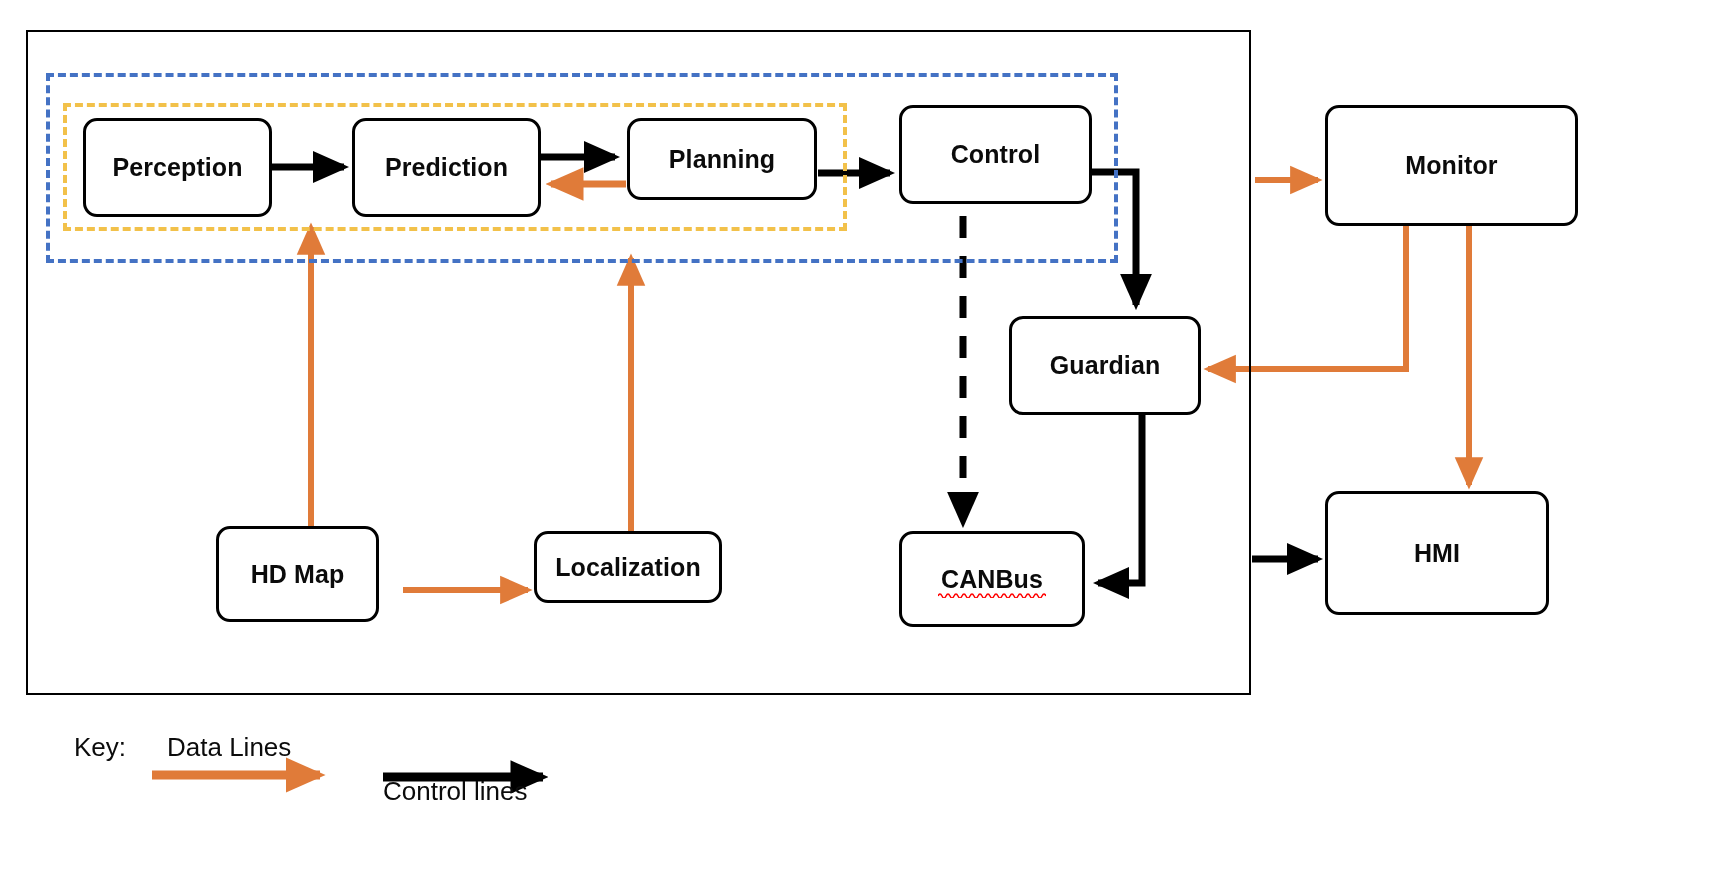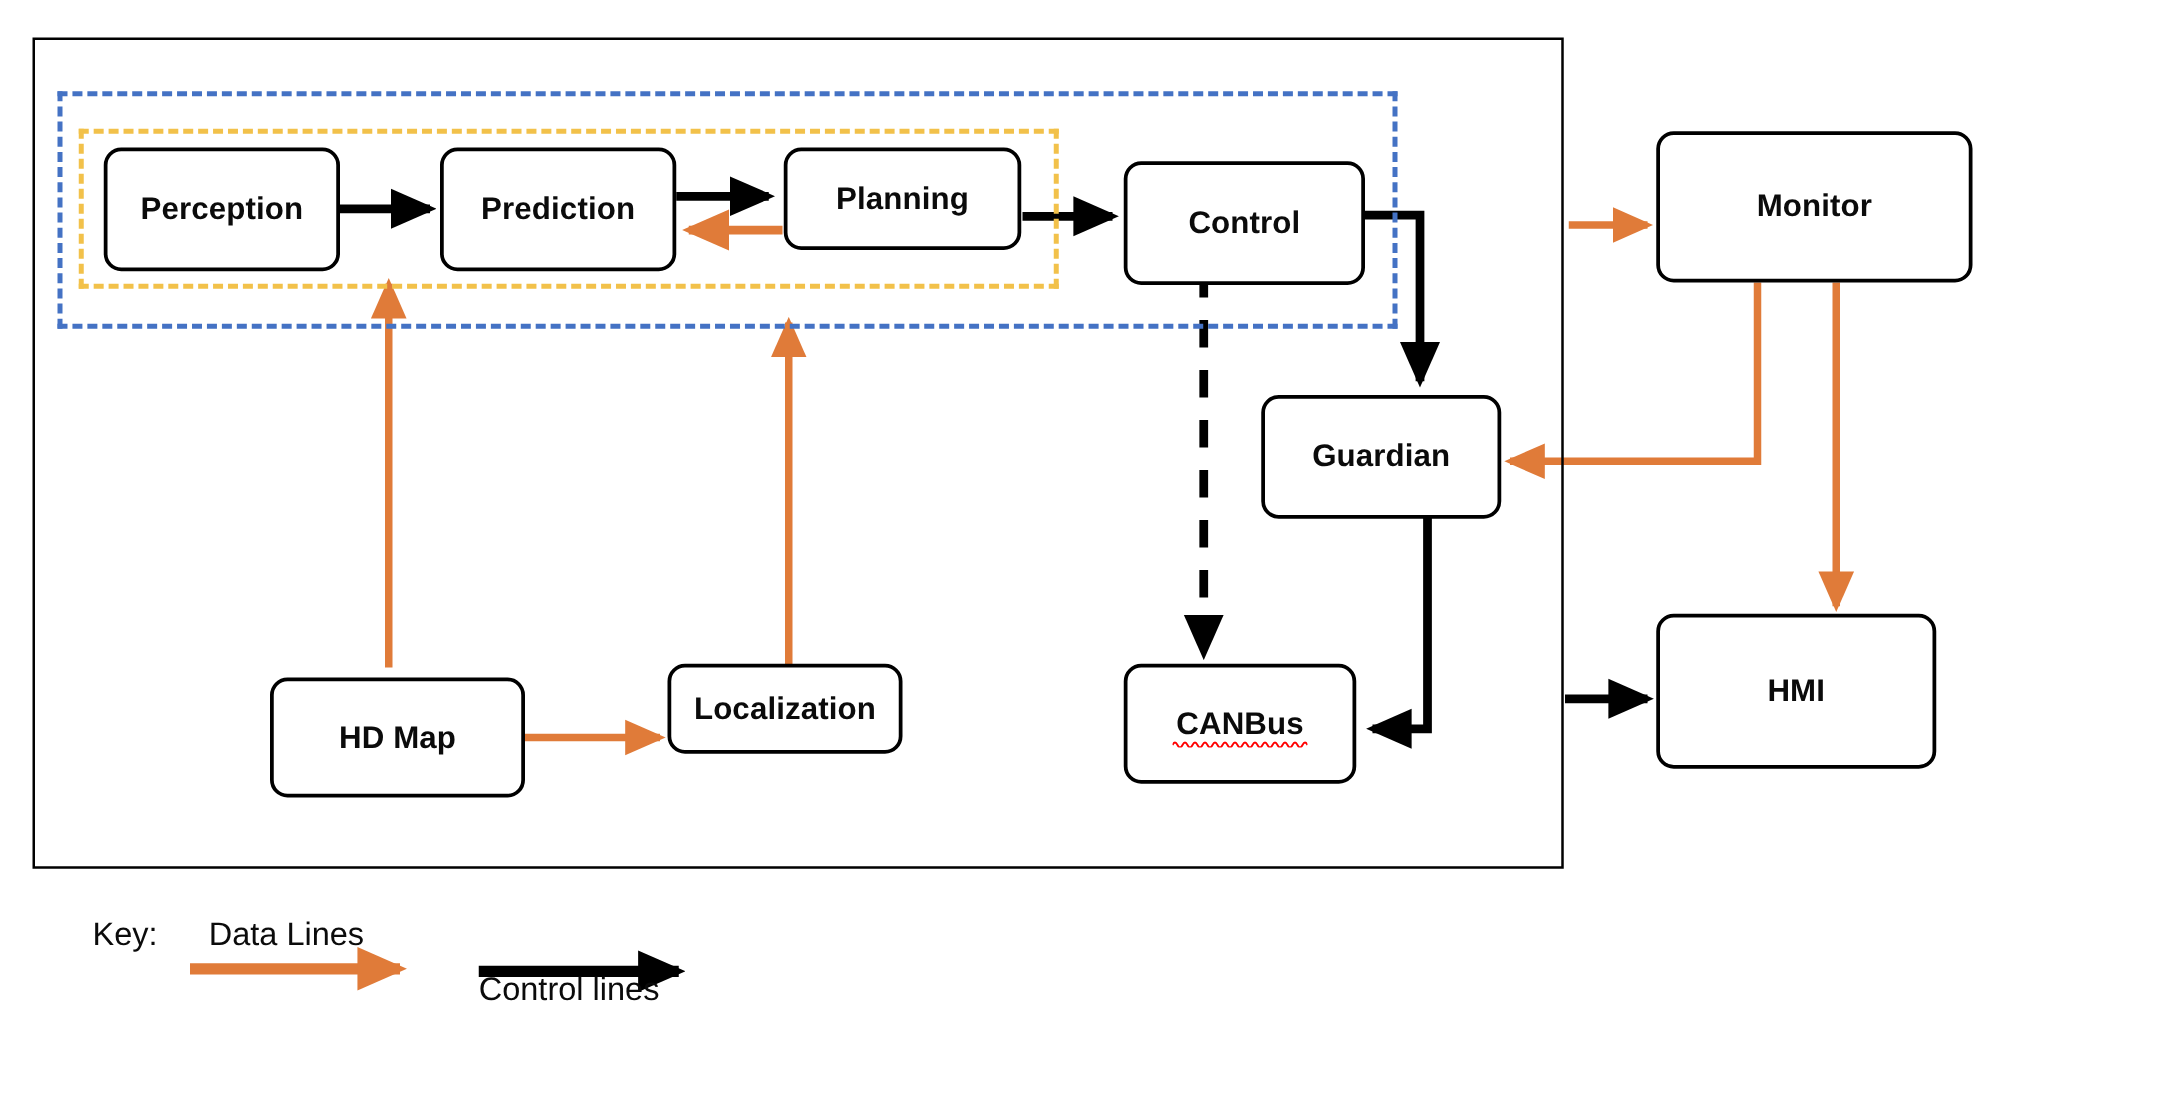--- a/index.html
+++ b/index.html
@@ -121,37 +121,37 @@
   </div>
 
   <div class="node" style="left:352px;top:118px;width:189px;height:99px;">
     <span class="lbl">Prediction</span>
   </div>
 
   <div class="node" style="left:627px;top:118px;width:190px;height:82px;">
     <span class="lbl">Planning</span>
   </div>
 
-  <div class="node" style="left:899px;top:129px;width:193px;height:99px;">
+  <div class="node" style="left:899px;top:105px;width:193px;height:99px;">
     <span class="lbl">Control</span>
   </div>
 
   <div class="node" style="left:1325px;top:105px;width:253px;height:121px;">
     <span class="lbl">Monitor</span>
   </div>
 
   <div class="node" style="left:1009px;top:316px;width:192px;height:99px;text-align:right;">
     <span class="lbl">Guardian</span>
   </div>
 
   <div class="node" style="left:1325px;top:491px;width:224px;height:124px;">
     <span class="lbl">HMI</span>
   </div>
 
-  <div class="node" style="left:216px;top:542px;width:204px;height:96px;">
+  <div class="node" style="left:216px;top:526px;width:163px;height:96px;">
     <span class="lbl">HD Map</span>
   </div>
 
   <div class="node" style="left:534px;top:531px;width:188px;height:72px;">
     <span class="lbl">Localization</span>
   </div>
 
   <div class="node" style="left:899px;top:531px;width:186px;height:96px;">
     <span class="lbl">CANBus</span>
   </div>

